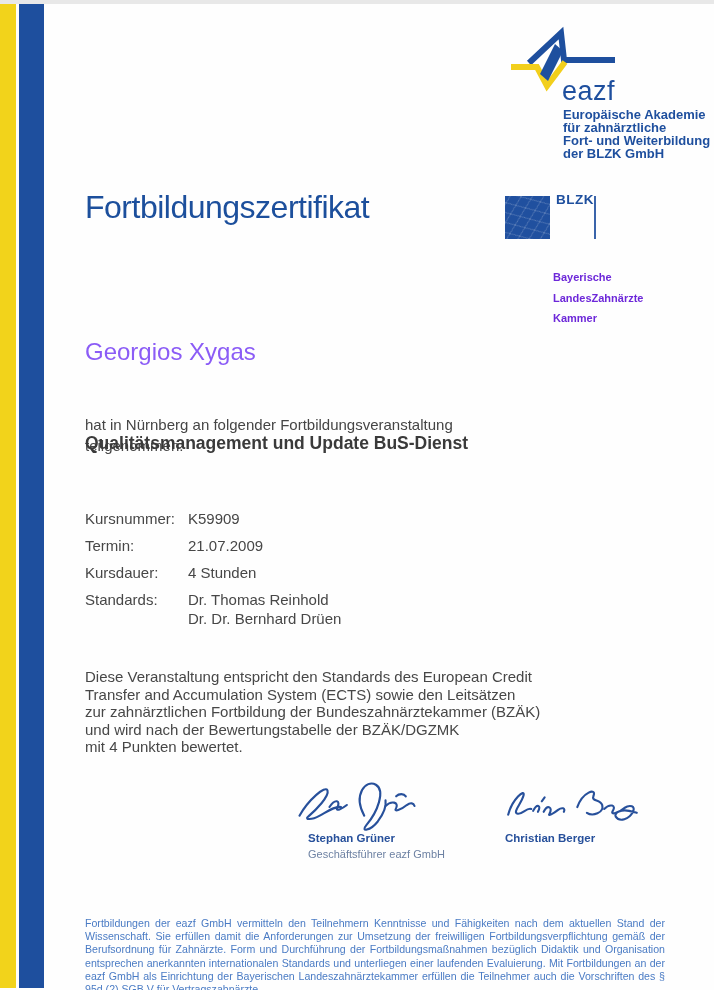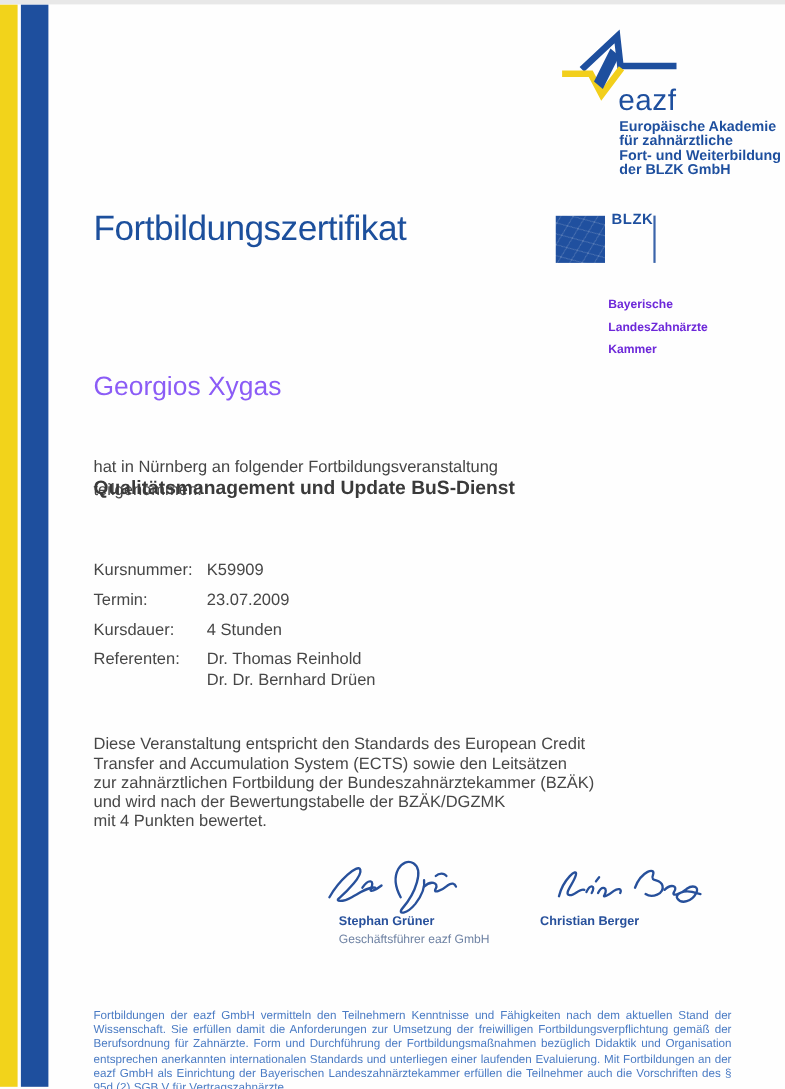--- a/index.html
+++ b/index.html
@@ -32,21 +32,21 @@
   .detail-value{white-space:pre-line;}
 
   .ects{position:absolute;left:85px;top:664px;width:480px;font-size:15px;color:#474747;line-height:17.6px;white-space:pre-line;}
 
   .sig-svg{position:absolute;}
   .sig-left{left:293px;top:773px;}
   .sig-right{left:498px;top:780px;}
   .sig-name{position:absolute;top:828px;font-size:11.5px;font-weight:bold;color:#27509b;}
   .sig-role{position:absolute;top:843px;font-size:11px;color:#6e82a3;line-height:14px;white-space:pre-line;}
   .sig-name-left,.sig-role-left{left:308px;}
-  .sig-name-right,.sig-role-right{left:491px;}
+  .sig-name-right,.sig-role-right{left:505px;}
 
   .footer{
     position:absolute;left:85px;top:913px;width:580px;
     font-size:10.6px;color:#4a7bc4;line-height:13.2px;
     text-align:justify;text-align-last:left;
   }
 </style>
 </head>
 <body>
 
@@ -92,28 +92,28 @@
 teilgenommen:</div>
   <div class="course-title">Qualitätsmanagement und Update BuS-Dienst</div>
 
   <div class="details">
     <div class="detail-row">
       <div class="detail-label">Kursnummer:</div>
       <div class="detail-value">K59909</div>
     </div>
     <div class="detail-row">
       <div class="detail-label">Termin:</div>
-      <div class="detail-value">23.07.2009</div>
+      <div class="detail-value">21.07.2009</div>
     </div>
     <div class="detail-row">
       <div class="detail-label">Kursdauer:</div>
       <div class="detail-value">4 Stunden</div>
     </div>
     <div class="detail-row">
-      <div class="detail-label">Referenten:</div>
+      <div class="detail-label">Standards:</div>
       <div class="detail-value">Dr. Thomas Reinhold
 Dr. Dr. Bernhard Drüen</div>
     </div>
   </div>
 
   <div class="ects">Diese Veranstaltung entspricht den Standards des European Credit
 Transfer and Accumulation System (ECTS) sowie den Leitsätzen
 zur zahnärztlichen Fortbildung der Bundeszahnärztekammer (BZÄK)
 und wird nach der Bewertungstabelle der BZÄK/DGZMK
 mit 4 Punkten bewertet.</div>

